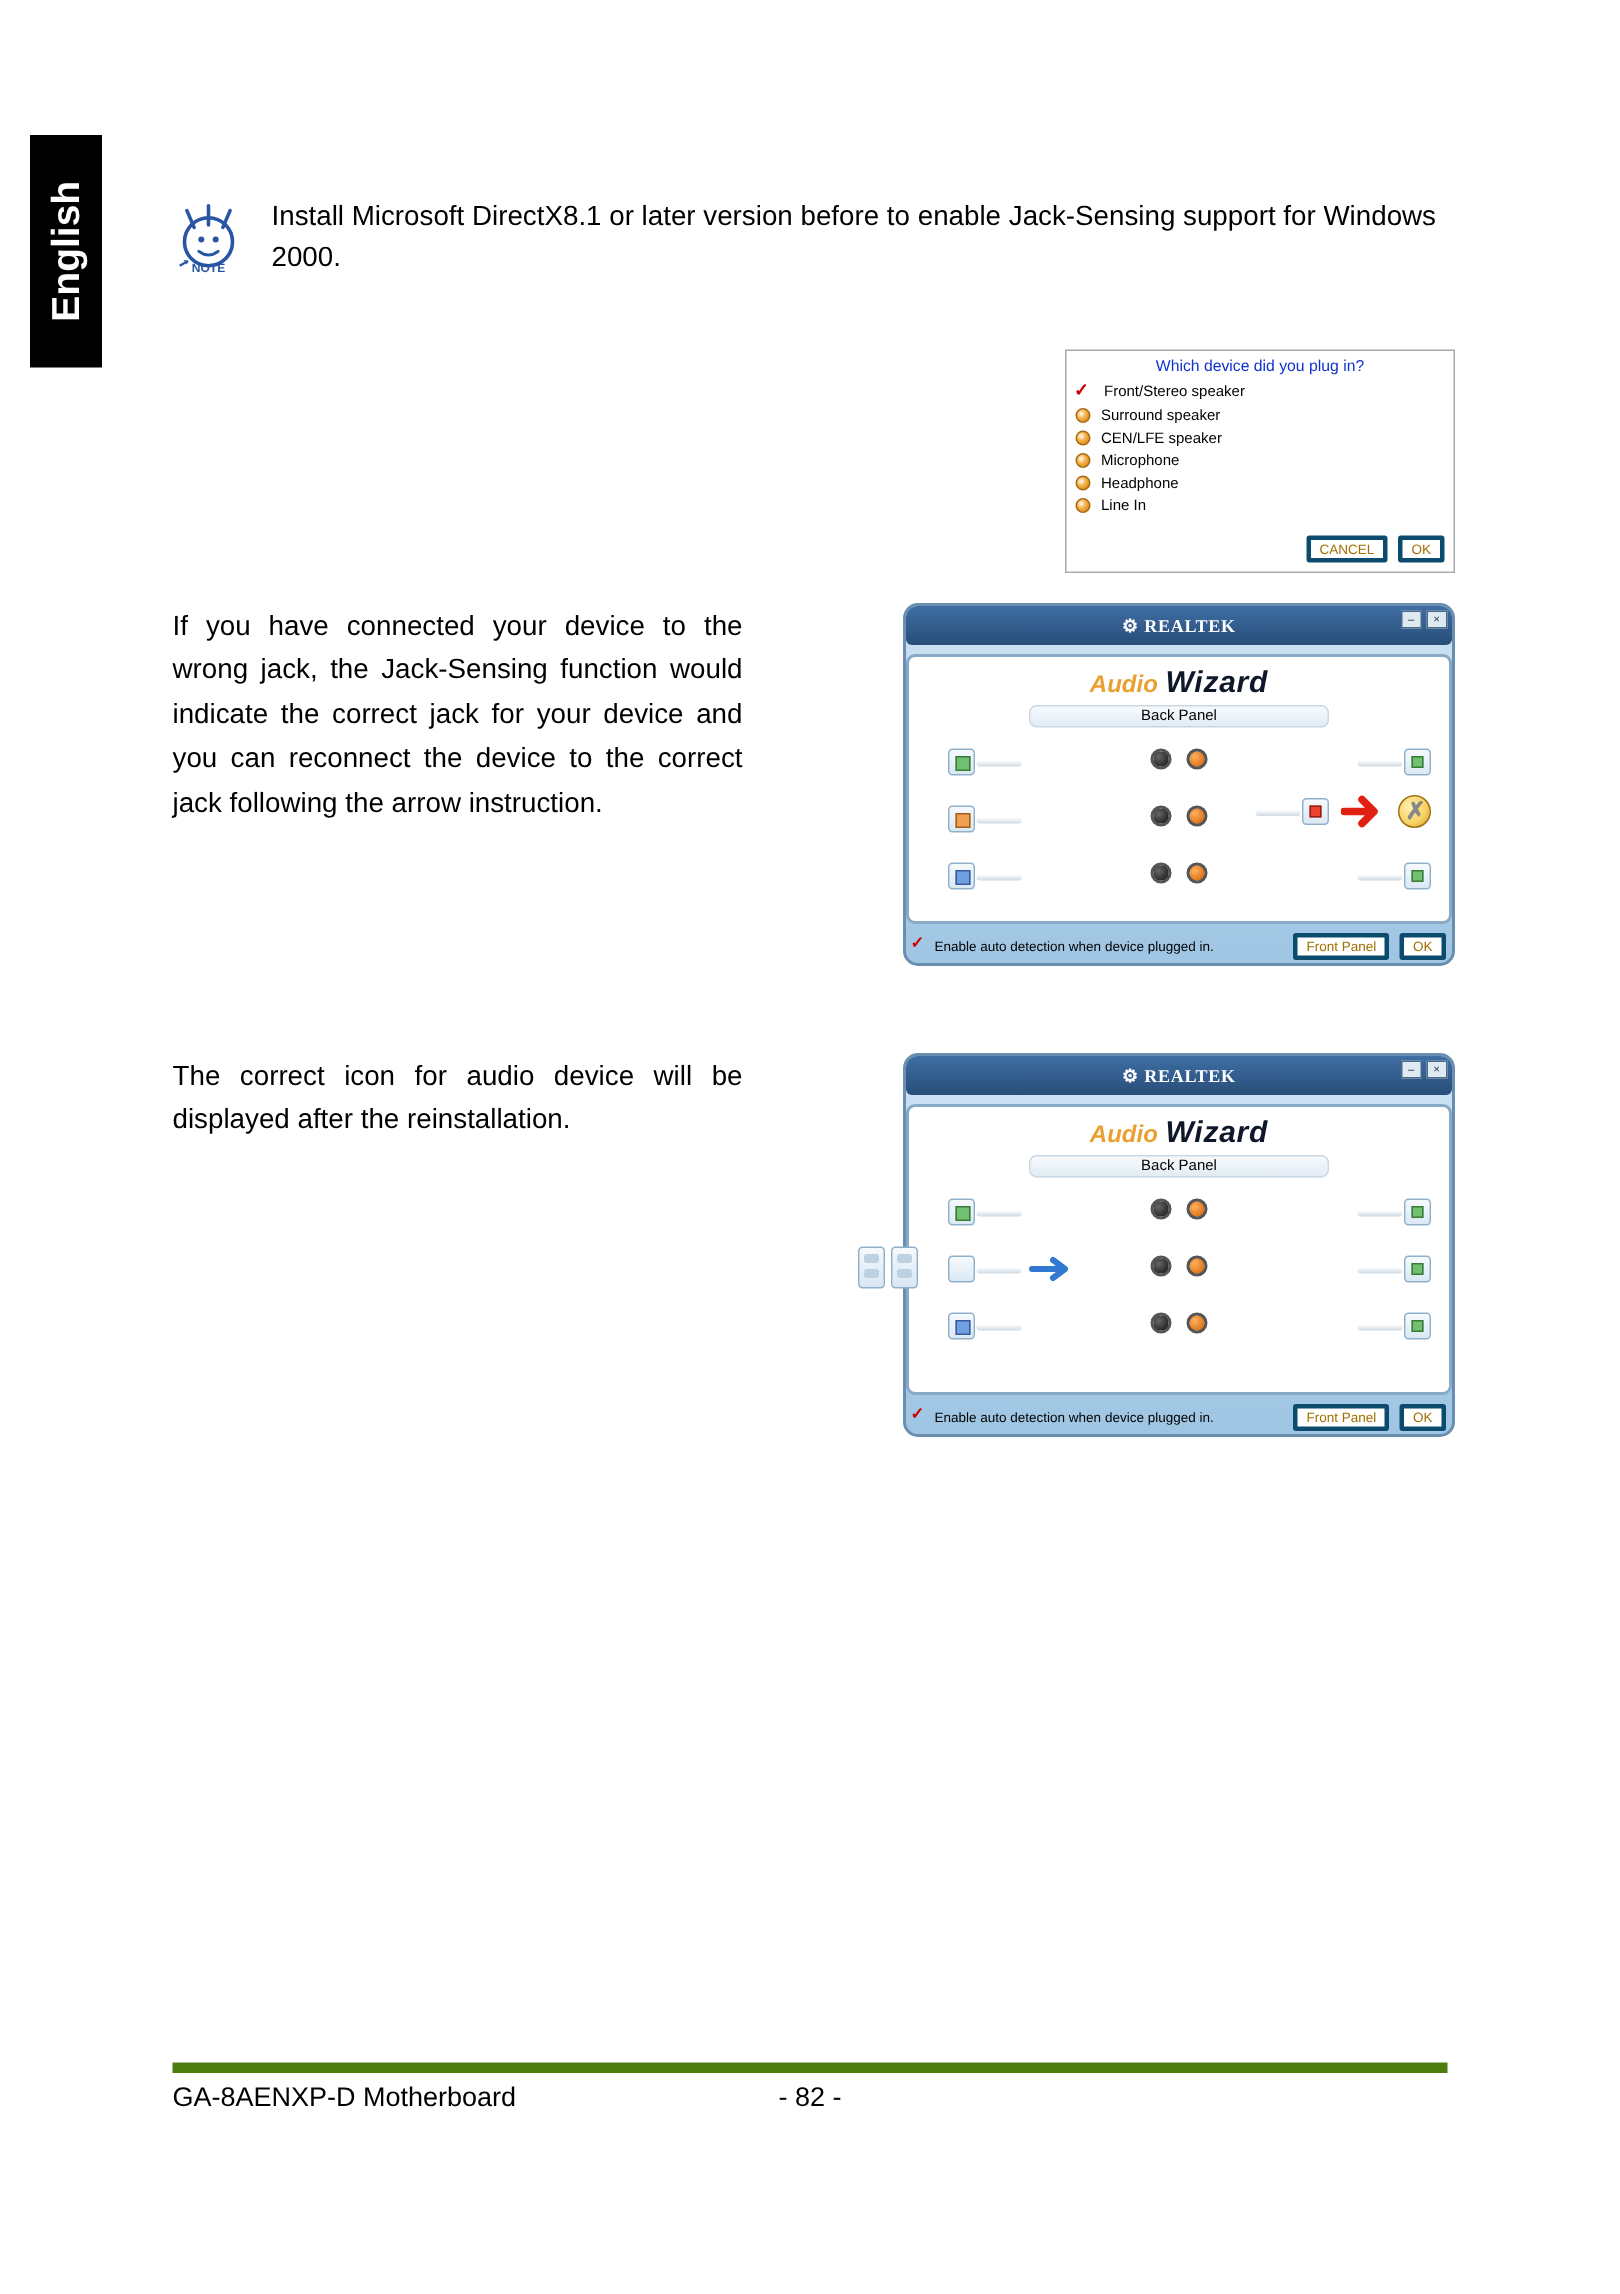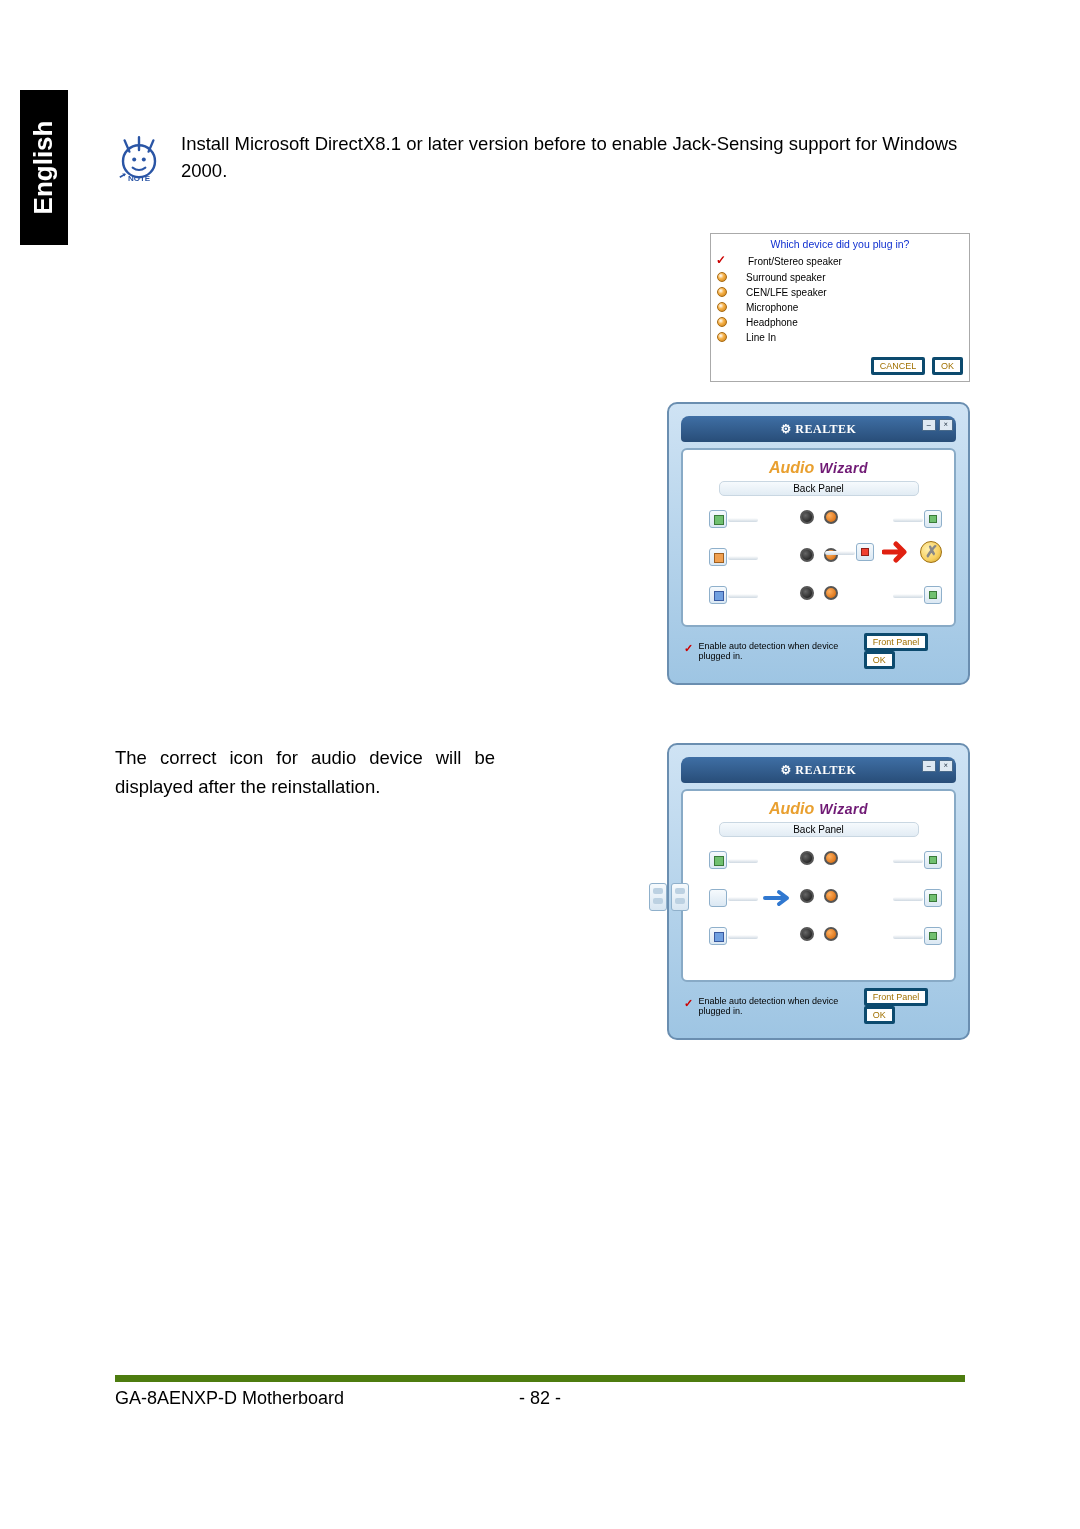--- a/index.html
+++ b/index.html
@@ -74,21 +74,21 @@
   
   .dialog1 {
     width: 260px;
     border: 1px solid #aaa;
     background: #fff;
     font-size: 10px;
     padding: 4px 6px 6px 6px;
   }
   .dialog1 .q { color: #1030d0; text-align: center; margin-bottom: 4px; font-size: 10.5px; }
   .dialog1 .opt {
-    display: flex; align-items: center; gap: 19px; padding: 2px 0;
+    display: flex; align-items: center; gap: 7px; padding: 2px 0;
   }
   .dialog1 .dot {
     width: 10px; height: 10px; border-radius: 50%;
     background: radial-gradient(circle at 35% 35%, #fff, #f7b34a 40%, #c77a12 100%);
     border: 1px solid #a86a10;
     flex-shrink: 0;
   }
   .dialog1 .check {
     width: 12px; height: 12px; flex-shrink: 0;
     position: relative;
@@ -98,25 +98,25 @@
   }
   .dialog1 .btns { text-align: right; margin-top: 12px; }
   .dialog1 button, .wizard button {
     font-size: 9px; padding: 1px 6px;
     background: #fff; border: 3px solid #0c4a6e; color: #a07000; border-radius: 2px;
     margin-left: 4px;
   }
 
   
   .wizard {
-    width: 303px;
+    width: 368px;
     border-radius: 10px;
     background: linear-gradient(#cfe3f4, #9ec5e3);
     border: 2px solid #6a8eb0;
-    padding: 12px;
+    padding: 0;
     position: relative;
   }
   .wiz-top {
     height: 26px;
     background: linear-gradient(#3f6fa5, #284d78);
     border-radius: 8px 8px 4px 4px;
     color: #fff;
     font-size: 12px;
     font-weight: bold;
     text-align: center;
@@ -138,21 +138,21 @@
     border-radius: 6px;
     border: 2px solid #88aac6;
     padding: 6px 6px 6px 6px;
   }
   .wiz-title {
     text-align: center;
     font-family: Arial, sans-serif;
     margin-bottom: 2px;
   }
   .wiz-title .a1 { color: #e9a030; font-weight: bold; font-style: italic; font-size: 16px; }
-  .wiz-title .a2 { color: #701a75; font-weight: bold; font-style: italic; font-size: 14px; letter-spacing: 0.5px; }
+  .wiz-title .a2 { color: #0f172a; font-weight: bold; font-style: italic; font-size: 20px; letter-spacing: 0.5px; }
   .wiz-sub {
     text-align: center; font-size: 10px; color: #000;
     border: 1px solid #c9d7e2; background: linear-gradient(#f6fafd,#e2ecf4);
     border-radius: 5px; width: 200px; margin: 3px auto 8px auto; padding: 1px 0;
   }
   .jack-area {
     position: relative;
     height: 115px;
     margin: 0 6px;
   }
@@ -307,20 +307,21 @@
         </div>
         <div class="btns">
           <button>CANCEL</button>
           <button>OK</button>
         </div>
       </div>
     </div>
   </div>
 
   <div class="row" style="margin-top:20px">
+    <div class="left-col">If you have connected your device to the wrong jack, the Jack-Sensing function would indicate the correct jack for your device and you can reconnect the device to the correct jack following the arrow instruction.</div>
     <div class="right-col">
       <div class="wizard">
         <div class="wiz-top">
           <span>⚙ <span>REALTEK</span></span>
           <div class="winbtns">
             <span>–</span>
             <span>×</span>
           </div>
         </div>
         <div class="wiz-inner">

